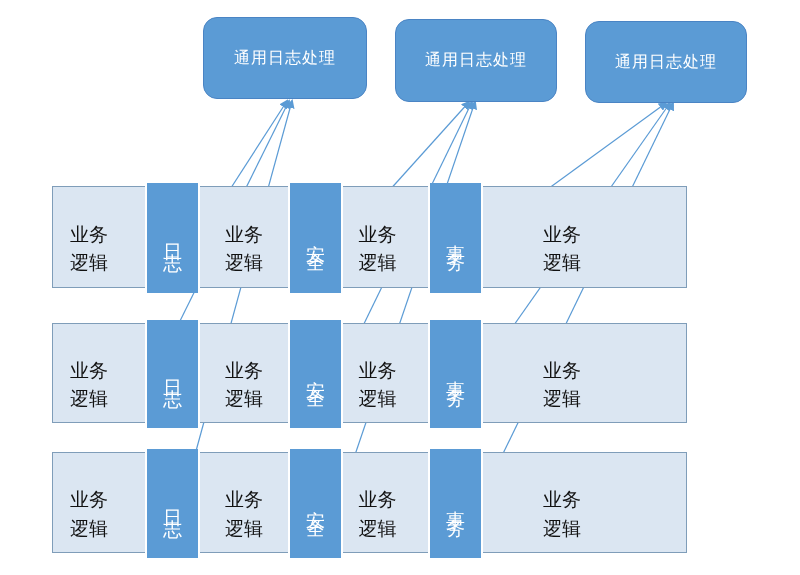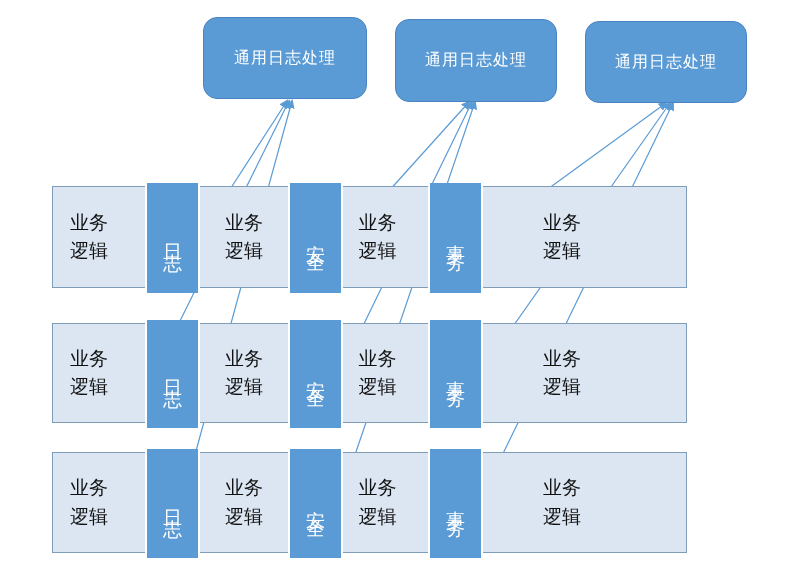--- a/index.html
+++ b/index.html
@@ -30,21 +30,21 @@
     background:var(--bar-fill,#dbe6f2);
     border:1.5px solid var(--bar-border,#7f9db9);
     box-sizing:border-box;
   }
   .bar1{top:186px;height:102px;}
   .bar2{top:323px;height:100px;}
   .bar3{top:452px;height:101px;}
 
   
   .biz{
-    position:absolute;top:0;height:100%;
+    position:absolute;top:12px;height:100%;
     display:flex;align-items:center;justify-content:center;
     color:var(--bar-text,#111111);
     font-size:19px;line-height:1.5;
     white-space:pre-line;text-align:left;
     box-sizing:border-box;
   }
   .biz1{left:0;width:94px;padding-right:22px;}
   .biz2{left:145px;width:92px;}
   .biz3{left:288px;width:89px;padding-right:16px;}
   .biz4{left:429px;width:206px;padding-right:46px;}

